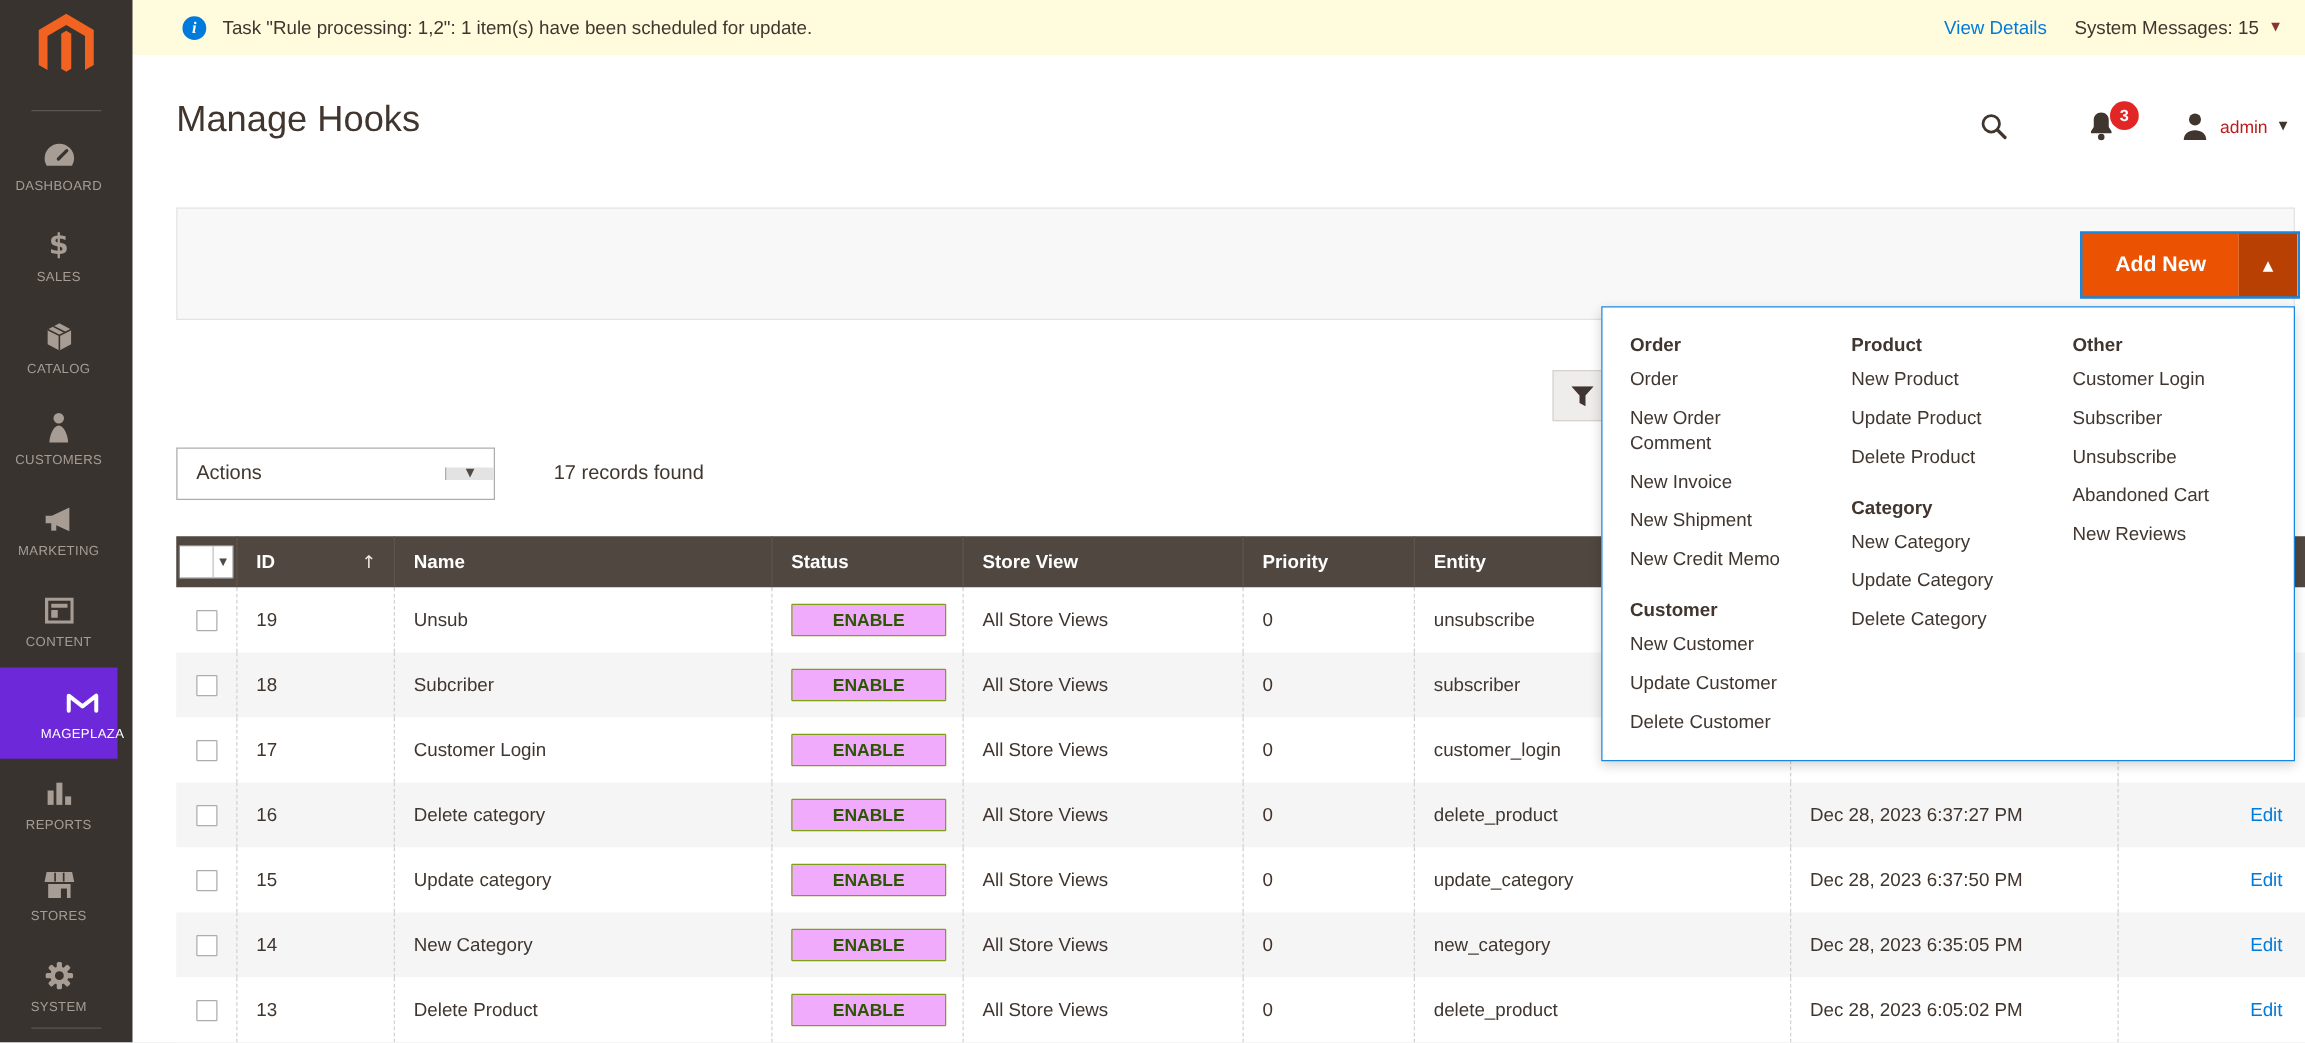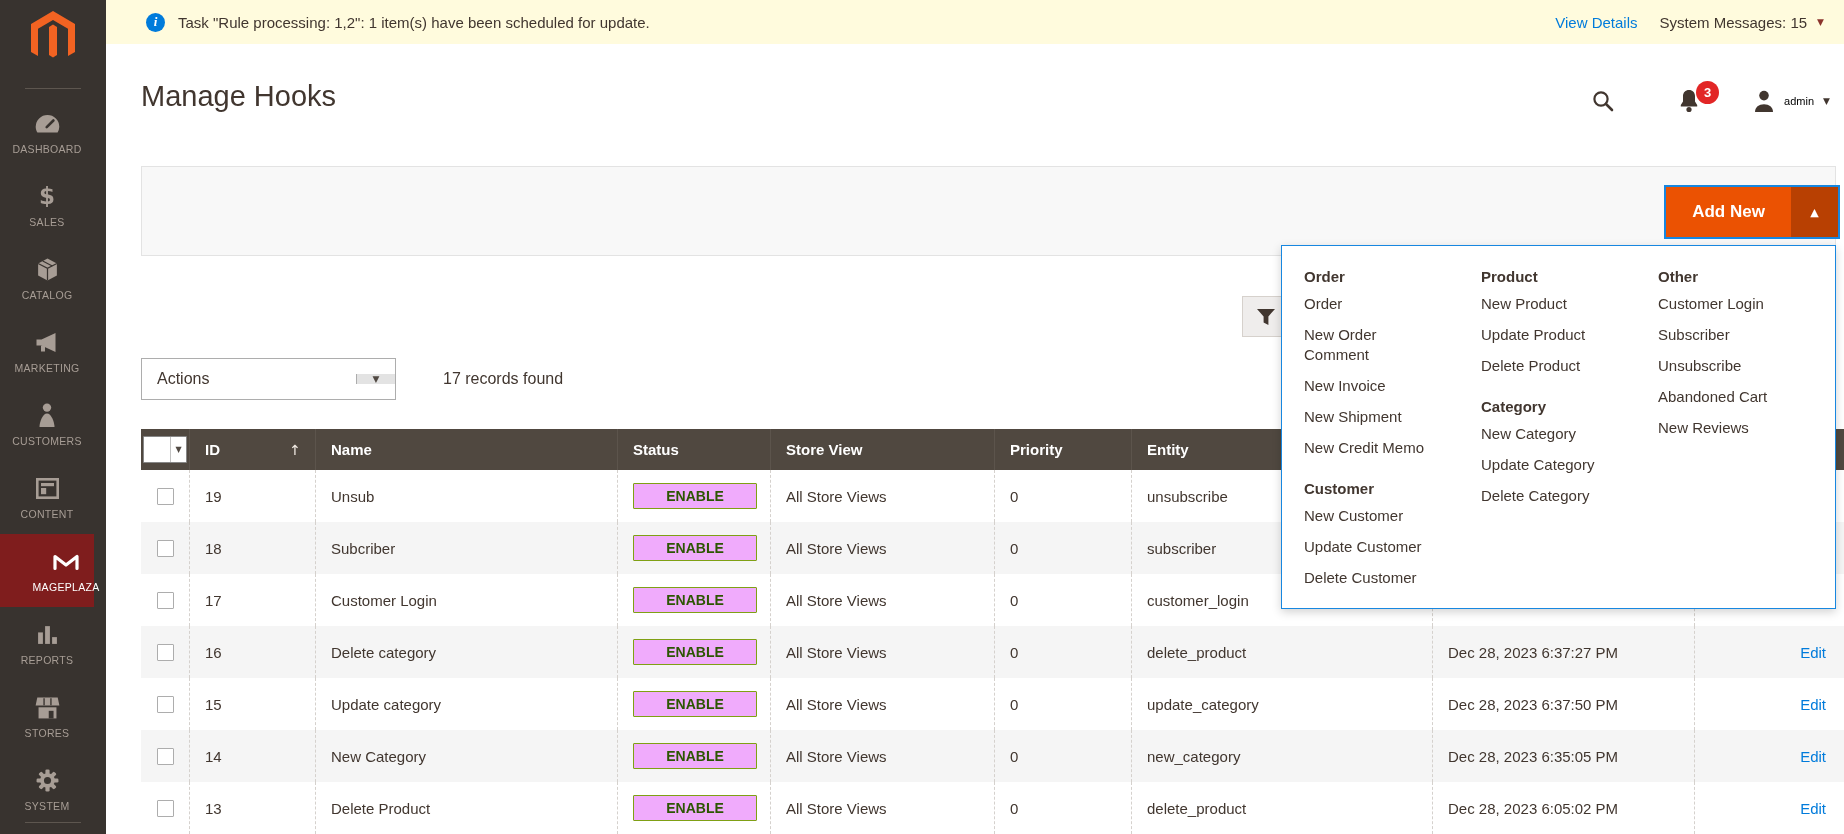--- a/index.html
+++ b/index.html
@@ -9,42 +9,42 @@
   
   .sidebar{ position:absolute; left:0; top:0; width:106px; height:834px; background:#38332f; z-index:5;}
   .logo{ position:absolute; top:10px; left:0; width:106px; display:flex; justify-content:center; cursor:pointer;}
   .sb-divider{ position:absolute; left:25px; width:56px; height:1px; background:#5d564f; }
   .sb-divider.top{ top:88px; }
   .sb-divider.bottom{ top:822px; }
   .sb-menu{ position:absolute; top:96px; left:0; width:94px; }
   .sb-item{ height:73px; display:flex; flex-direction:column; align-items:center; justify-content:center; gap:6px; cursor:pointer; }
   .sb-item .sb-icon{ color:#a79d95; height:26px; display:flex; align-items:center; justify-content:center; }
   .sb-item .sb-label{ font-size:10.5px; color:#a79d95; letter-spacing:.3px; }
-  .sb-item.selected{ background:#7f1d1d;padding-left:38px; }
+  .sb-item.selected{ background:#6d28d9;padding-left:38px; }
   .sb-item.selected .sb-icon{ color:#fff; }
   .sb-item.selected .sb-label{ color:#fff; }
   .glyph{ font-size:23px; font-weight:700; line-height:1; font-family:"DejaVu Sans",sans-serif;}
 
   
   .notif-bar{ position:absolute; left:106px; top:0; right:0; height:44px; background:#fffbdd; display:flex; align-items:center; padding:0 20px 0 40px; font-size:15px; }
   .info-icon{ width:19px; height:19px; border-radius:50%; background:#007bdb; color:#fff; display:flex; align-items:center; justify-content:center; font:italic 700 13px "Liberation Serif", serif; margin-right:13px; flex:none;}
   .spacer{ flex:1; }
   .view-details{ color:#007bdb; margin-right:22px; cursor:pointer; text-decoration:none;}
   .sys-msg{ color:#41362f; cursor:pointer; }
   .sys-caret{ color:#8b342c; font-size:9px; margin-left:10px; cursor:pointer; font-family:"DejaVu Sans",sans-serif;}
 
   
   .page-title{ position:absolute; left:141px; top:80px; font-size:29px; font-weight:400; color:#41362f; }
   .header-actions{ position:absolute; top:88px; right:14px; display:flex; align-items:center; }
   .hicon{ cursor:pointer; display:flex; align-items:center; }
   .search-btn{ margin-right:62px; }
   .bell-wrap{ position:relative; margin-right:52px; }
   .bell-badge{ position:absolute; top:-7px; right:-18px; min-width:23px; height:23px; border-radius:50%; background:#e22626; color:#fff; font-size:13px; font-weight:700; display:flex; align-items:center; justify-content:center; }
   .admin-wrap{ display:flex; align-items:center; gap:9px; cursor:pointer; }
-  .admin-name{ font-size:11px; color:#000000;text-align:center; }
+  .admin-name{ font-size:14px; color:#b91c1c;text-align:center; }
   .admin-caret{ font-size:9px; color:#41362f; font-family:"DejaVu Sans",sans-serif;}
 
   
   .actions-band{ position:absolute; left:141px; top:166px; width:1695px; height:90px; background:#f8f8f8; border:1px solid #e3e3e3; }
   .add-new-wrap{ position:absolute; left:1666px; top:187px; height:50px; display:flex; z-index:6; box-shadow:0 0 0 2px #1787e0; }
   .add-new{ width:125px; background:#eb5202; color:#fff; font-weight:700; font-size:17px; border:none; cursor:pointer; font-family:inherit; }
   .add-new-toggle{ width:47px; background:#b84002; border:none; cursor:pointer; display:flex; align-items:center; justify-content:center; }
   .up-caret{ color:#fff; font-size:11px; font-family:"DejaVu Sans",sans-serif;}
 
   
@@ -125,35 +125,35 @@
               <path d="M12 1.5 3 6.3v11.4l9 4.8 9-4.8V6.3L12 1.5z" fill="currentColor"></path>
               <path d="M3 6.3l9 4.6 9-4.6" fill="none" stroke="#38332f" stroke-width="1.2"></path>
               <line x1="12" y1="10.9" x2="12" y2="22.5" stroke="#38332f" stroke-width="1.2"></line>
               <line x1="7.4" y1="3.9" x2="16.6" y2="8.6" stroke="#38332f" stroke-width="1.2"></line>
             </svg>
           </span>
           <span class="sb-label">CATALOG</span>
         </div>
         <div class="sb-item">
           <span class="sb-icon">
+            <svg width="20" height="25" viewBox="0 0 20 25">
+              <circle cx="10" cy="4.6" r="4.2" fill="currentColor"></circle>
+              <path d="M2.5 24c0-5.4 3.3-13.6 7.5-13.6S17.5 18.6 17.5 24z" fill="currentColor"></path>
+            </svg>
+          </span>
+          <span class="sb-label">CUSTOMERS</span>
+        </div>
+        <div class="sb-item">
+          <span class="sb-icon">
             <svg width="25" height="21" viewBox="0 0 25 21">
               <path d="M1.5 7.5h5L20.5 1v19L6.5 13.5h-5z" fill="currentColor"></path>
               <rect x="6" y="13.5" width="4" height="6" fill="currentColor"></rect>
             </svg>
           </span>
           <span class="sb-label">MARKETING</span>
-        </div>
-        <div class="sb-item">
-          <span class="sb-icon">
-            <svg width="20" height="25" viewBox="0 0 20 25">
-              <circle cx="10" cy="4.6" r="4.2" fill="currentColor"></circle>
-              <path d="M2.5 24c0-5.4 3.3-13.6 7.5-13.6S17.5 18.6 17.5 24z" fill="currentColor"></path>
-            </svg>
-          </span>
-          <span class="sb-label">CUSTOMERS</span>
         </div>
         <div class="sb-item">
           <span class="sb-icon">
             <svg width="23" height="21" viewBox="0 0 23 21">
               <rect x="1.3" y="1.3" width="20.4" height="18.4" fill="none" stroke="currentColor" stroke-width="2.6"></rect>
               <rect x="5" y="5" width="13" height="3.2" fill="currentColor"></rect>
               <rect x="5" y="10" width="5.2" height="6.2" fill="currentColor"></rect>
             </svg>
           </span>
           <span class="sb-label">CONTENT</span>

